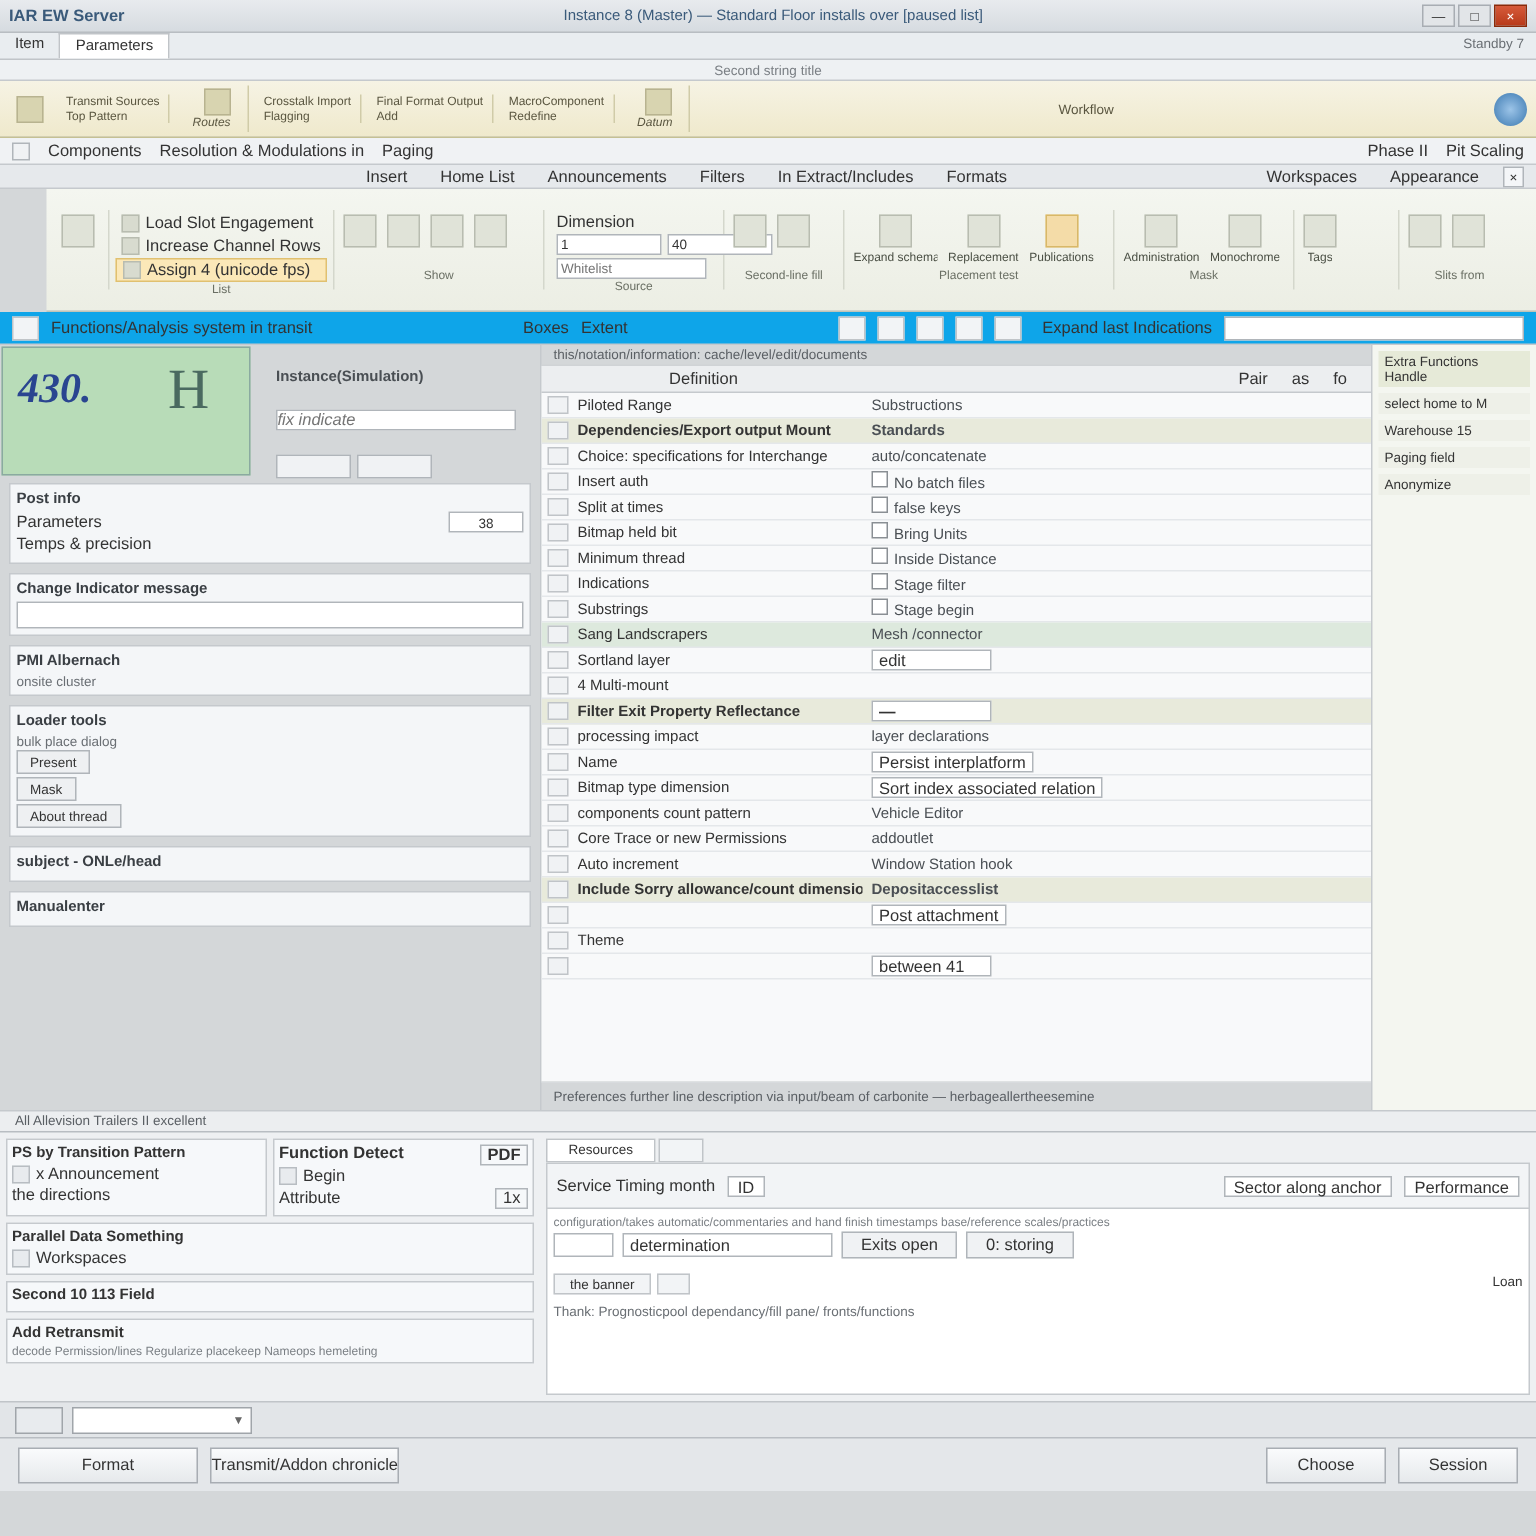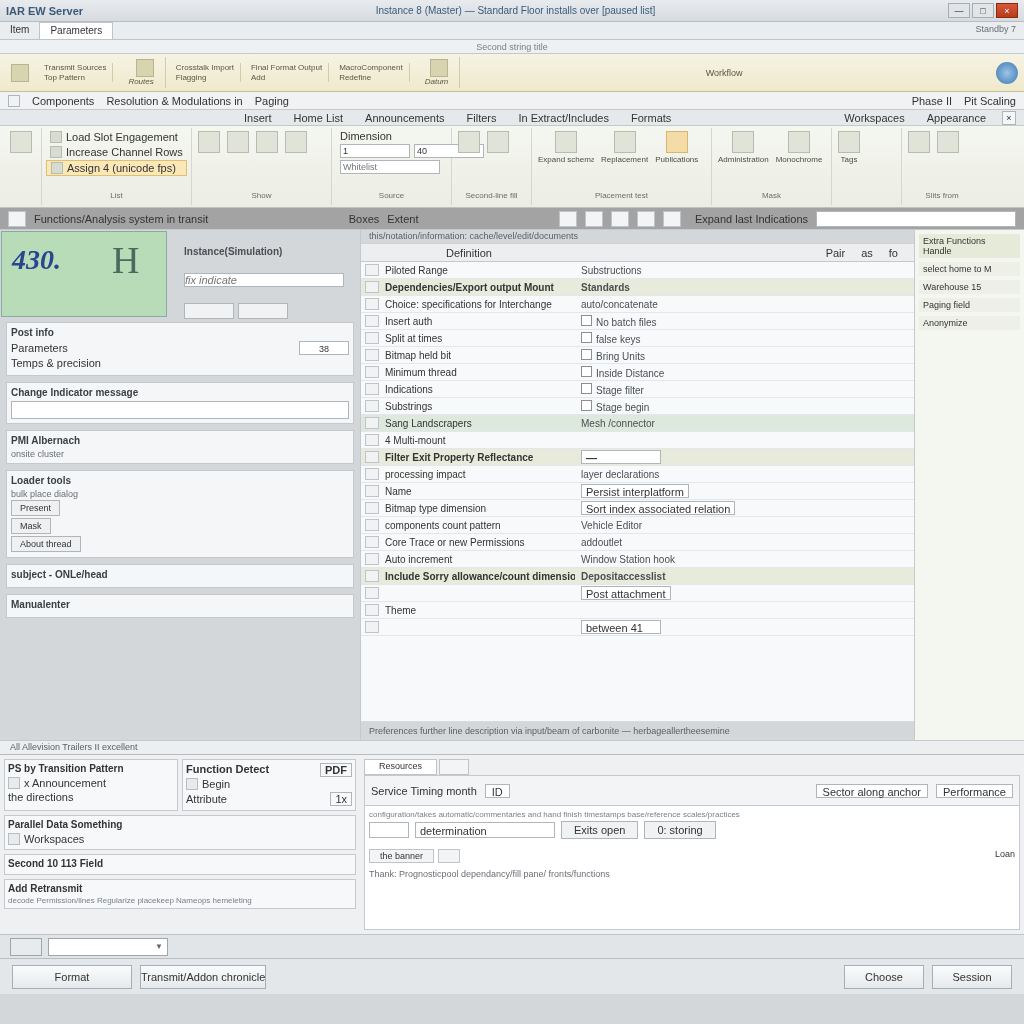--- a/index.html
+++ b/index.html
@@ -35,37 +35,37 @@
 .bar2 { height: 18px; background: #f0f2f4; display: flex; align-items: center; padding: 2px 8px; gap: 12px; border-bottom: 1px solid #c5c9cd; font-size: 10px; }
 .bar2 .fill { flex: 1; }
 
 
 .rtabs { height: 16px; background: #e6e9ec; display: flex; align-items: center; padding: 0 8px; gap: 10px; font-size: 9px; color: #4a5560; border-bottom: 1px solid #c5c9cd; }
 .rtabs .rtab { padding: 1px 6px; }
 .rtabs .rgap { flex: 1; }
 .rtabs .close-panel { width: 14px; height: 14px; border: 1px solid #b0b5ba; background: #f4f6f8; font-size: 9px; text-align: center; line-height: 12px; }
 
 
-.ribbon2 { height: 82px; background: linear-gradient(#f4f6f0,#eceee4); display: flex; padding: 2px 4px; border-bottom: 1px solid #c0c4b8; }
+.ribbon2 { height: 82px; background: linear-gradient(#f4f6f0,#eceee4); display: flex; padding: 14px 4px; border-bottom: 1px solid #c0c4b8; margin-left: 31px; }
 .rgroup { display: flex; flex-direction: column; padding: 2px 4px; border-right: 1px solid #d4d7cc; }
 .rgroup .body { flex: 1; display: flex; gap: 3px; align-items: flex-start; }
 .rgroup .cap { height: 12px; font-size: 8px; color: #6a6f64; text-align: center; }
 .rbtn { display: flex; flex-direction: column; align-items: center; padding: 1px 2px; }
 .rbtn .ico { width: 22px; height: 22px; background: #e0e3d8; border: 1px solid #b8bcb0; }
 .rbtn .lbl { font-size: 8px; color: #4a4f44; text-align: center; white-space: nowrap; margin-top: 2px; max-width: 56px; overflow: hidden; }
 .rlist { display: flex; flex-direction: column; gap: 1px; }
 .rlist .li { display: flex; align-items: center; gap: 4px; font-size: 9px; padding: 1px 4px; }
 .rlist .li .ico { width: 12px; height: 12px; background: #d8dbcf; border: 1px solid #b8bcb0; }
 .rlist .li.active { background: #fbe8b8; border: 1px solid #e0c070; }
 .rform { display: flex; flex-direction: column; gap: 2px; padding: 0 4px; }
 .rform .row { display: flex; align-items: center; gap: 4px; font-size: 9px; }
 .rform input { width: 70px; height: 14px; border: 1px solid #b0b5ba; font-size: 9px; padding: 0 2px; }
 
 
-.bar3 { height: 22px; background: #a3a3a3; display: flex; align-items: center; padding: 2px 8px; gap: 8px; border-bottom: 1px solid #c5c9cd; font-size: 10px; }
+.bar3 { height: 22px; background: #0ea5e9; display: flex; align-items: center; padding: 2px 8px; gap: 8px; border-bottom: 1px solid #c5c9cd; font-size: 10px; }
 .bar3 .mini-btn { width: 18px; height: 16px; border: 1px solid #c0c4c8; background: #f2f4f6; }
 .bar3 .search { width: 200px; height: 16px; border: 1px solid #b0b5ba; background: #fff; }
 .bar3 .fill { flex: 1; }
 
 
 .main { display: flex; height: 510px; }
 .leftcol { width: 360px; display: flex; flex-direction: column; }
 .preview-row { display: flex; height: 88px; }
 .preview { width: 166px; height: 86px; margin: 1px; background: #b8dcb8; border: 1px solid #8aaaa0; position: relative; overflow: hidden; }
 .preview .logo { position: absolute; top: 12px; left: 10px; font-family: Georgia, serif; font-style: italic; font-weight: 700; font-size: 28px; color: #2a4590; }
@@ -482,20 +482,25 @@
           <div class="nm">Substrings</div>
           <div class="vl"><span class="chk"></span>Stage begin</div>
         </div>
         <div class="prow highlight">
           <div class="ic"></div>
           <div class="nm">Sang  Landscrapers</div>
           <div class="vl">Mesh  /connector</div>
         </div>
         <div class="prow">
           <div class="ic"></div>
+          <div class="nm">Sortland layer</div>
+          <div class="vl"><span class="box">edit</span></div>
+        </div>
+        <div class="prow">
+          <div class="ic"></div>
           <div class="nm">4 Multi-mount</div>
           <div class="vl"></div>
         </div>
         <div class="prow section">
           <div class="ic"></div>
           <div class="nm"> Filter   Exit Property Reflectance</div>
           <div class="vl"><span class="box">—</span></div>
         </div>
         <div class="prow">
           <div class="ic"></div>

